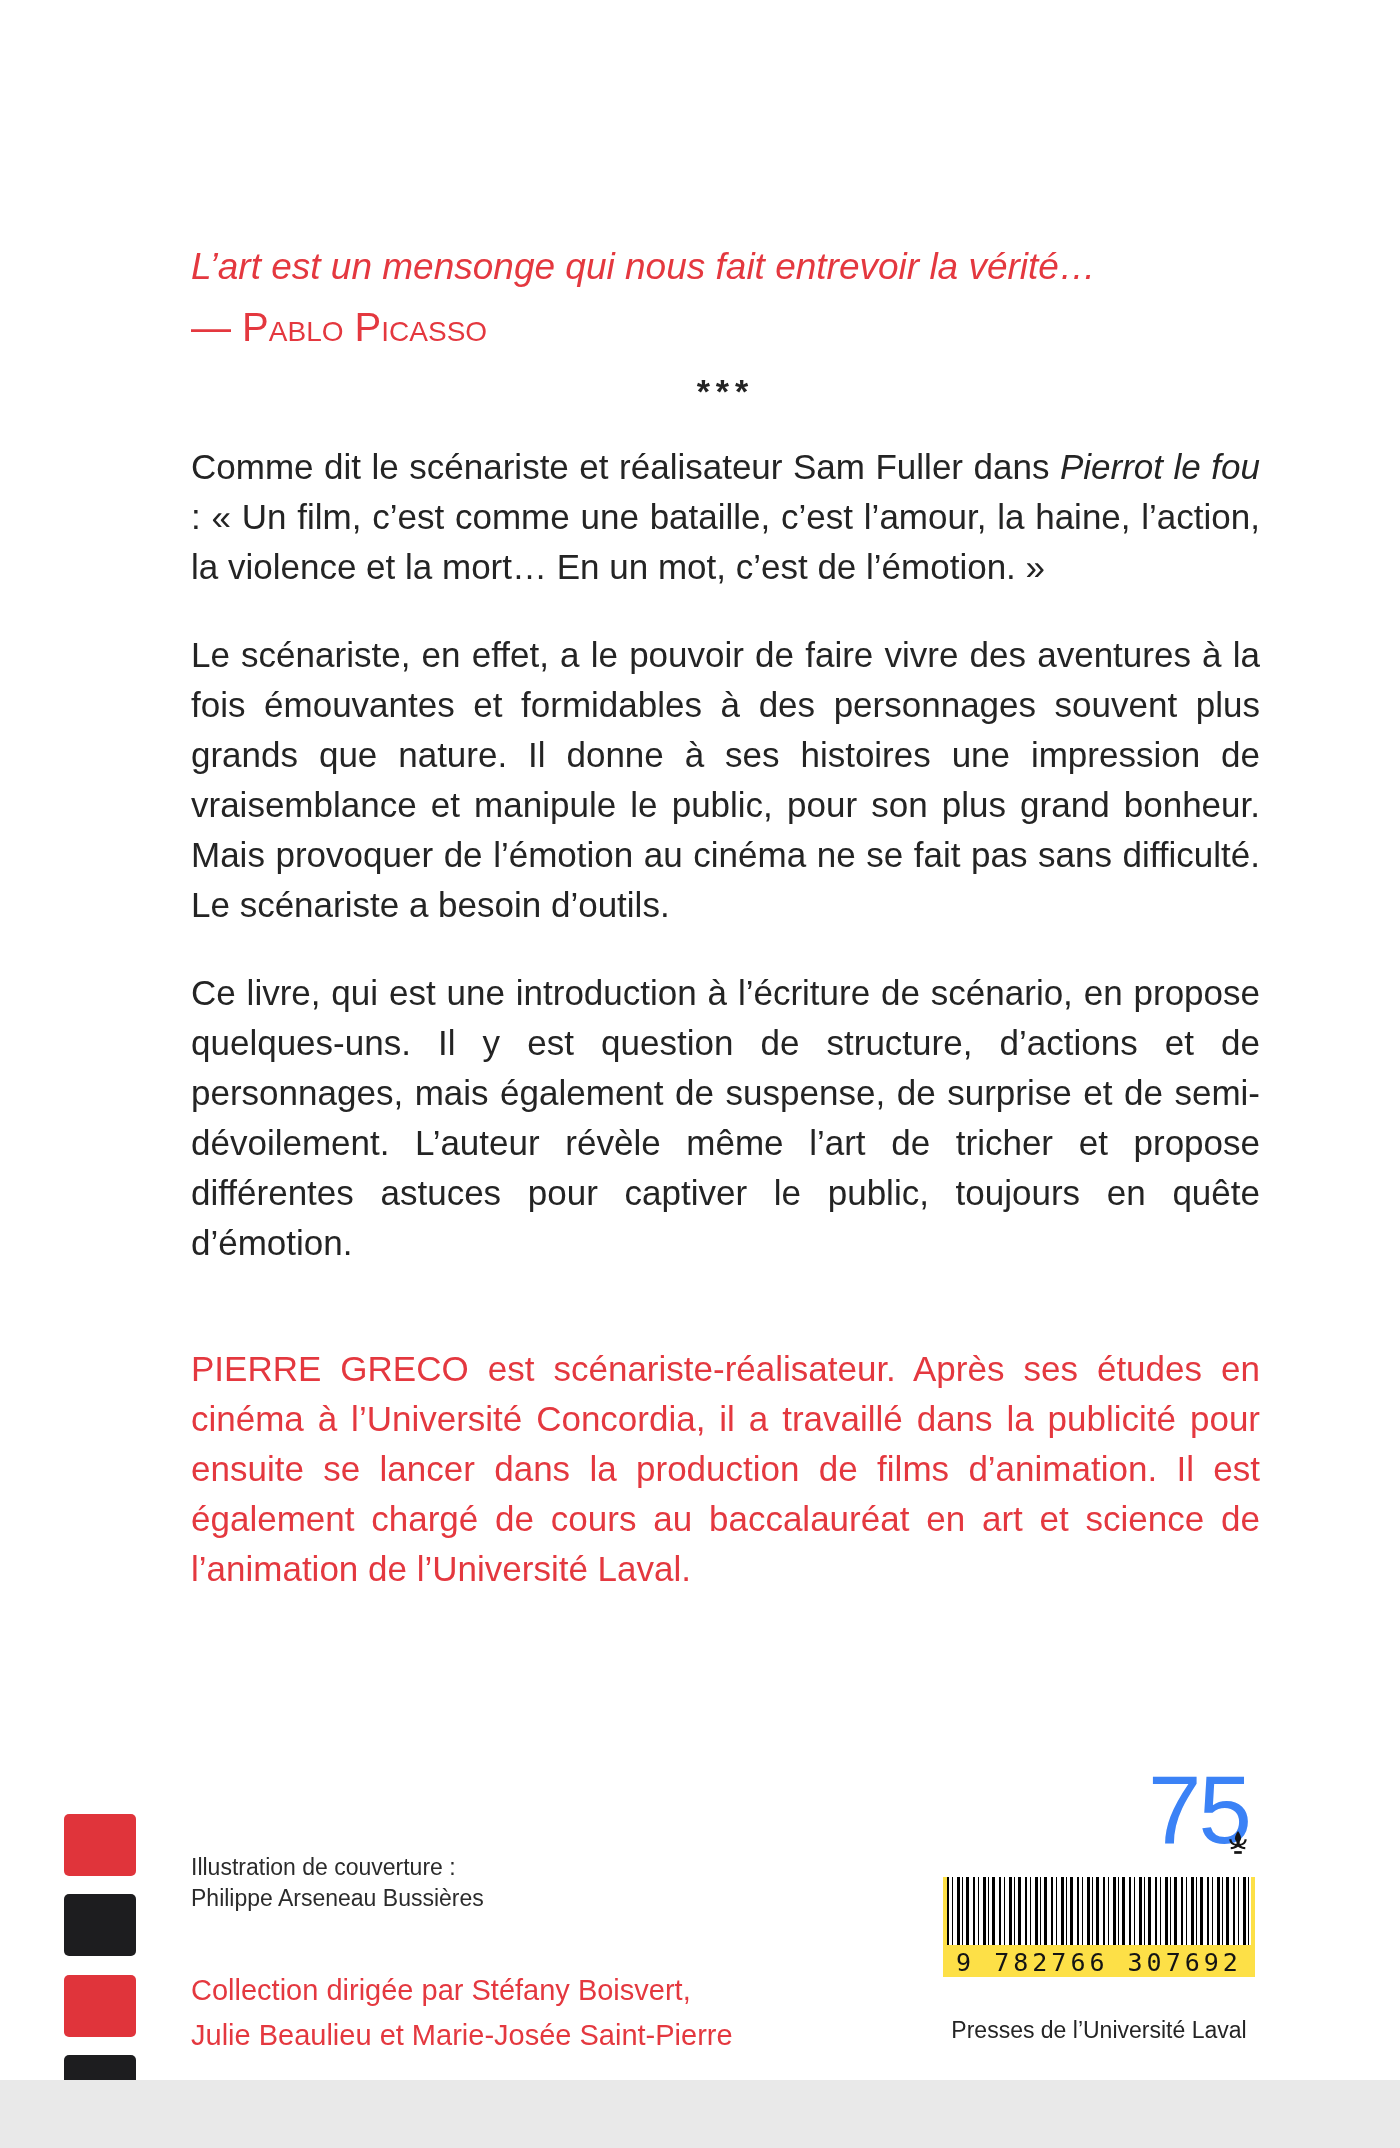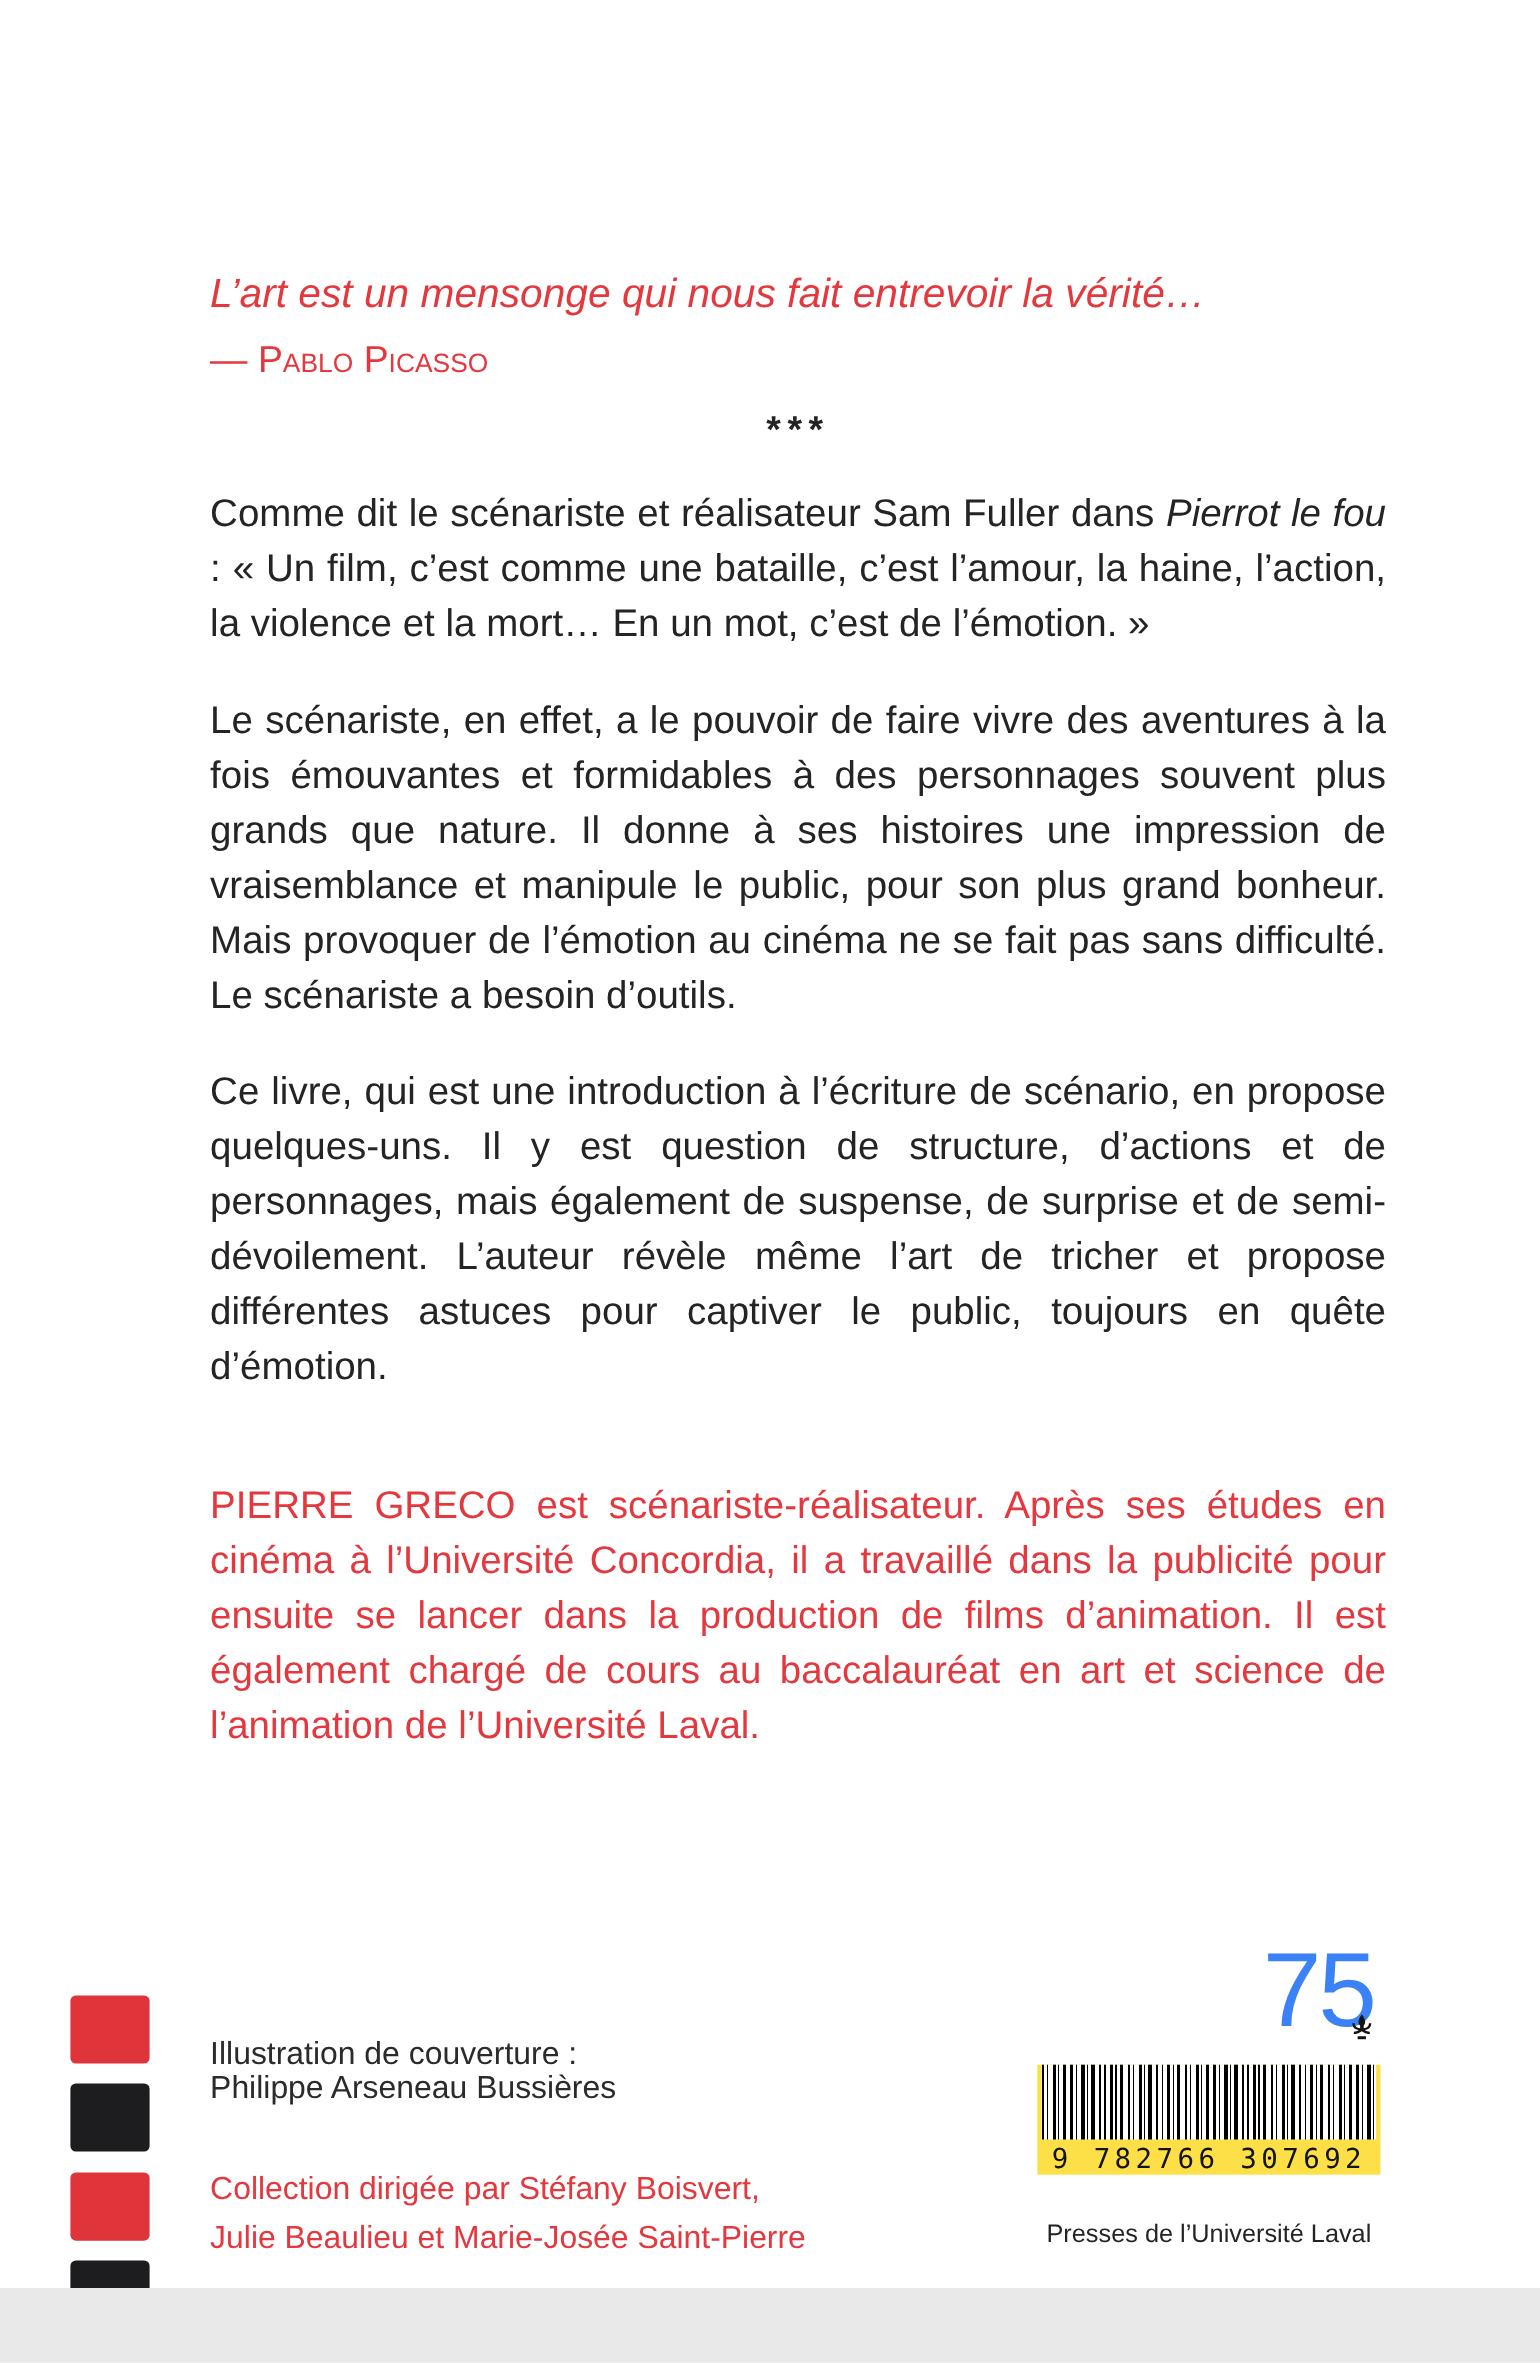--- a/index.html
+++ b/index.html
@@ -22,21 +22,21 @@
   .quote {
     color:#e4383f;
     font-style:italic;
     font-size:37px;
     line-height:46px;
   }
   .attribution {
     color:#e4383f;
     font-style:normal;
     font-variant:small-caps;
-    font-size:34px;
+    font-size:40px;
     margin-top:12px;
   }
   .separator {
     text-align:center;
     color:#242424;
     font-size:34px;
     font-weight:bold;
     letter-spacing:6px;
     margin-top:14px;
     height:50px;
@@ -60,21 +60,21 @@
   .sq-red   { background:#e0343b; }
   .sq-black { background:#1d1d1f; }
   .sq1 { top:1814px; }
   .sq2 { top:1894px; }
   .sq3 { top:1975px; }
   .sq4 { top:2055px; }
 
   .illustration {
     position:absolute;
     left:191px; top:1852px;
-    font-size:29px;
+    font-size:23px;
     line-height:31px;
     color:#2b2b2b;
   }
   .collection {
     position:absolute;
     left:191px; top:1968px;
     font-size:29px;
     line-height:45px;
     color:#e4383f;
   }

